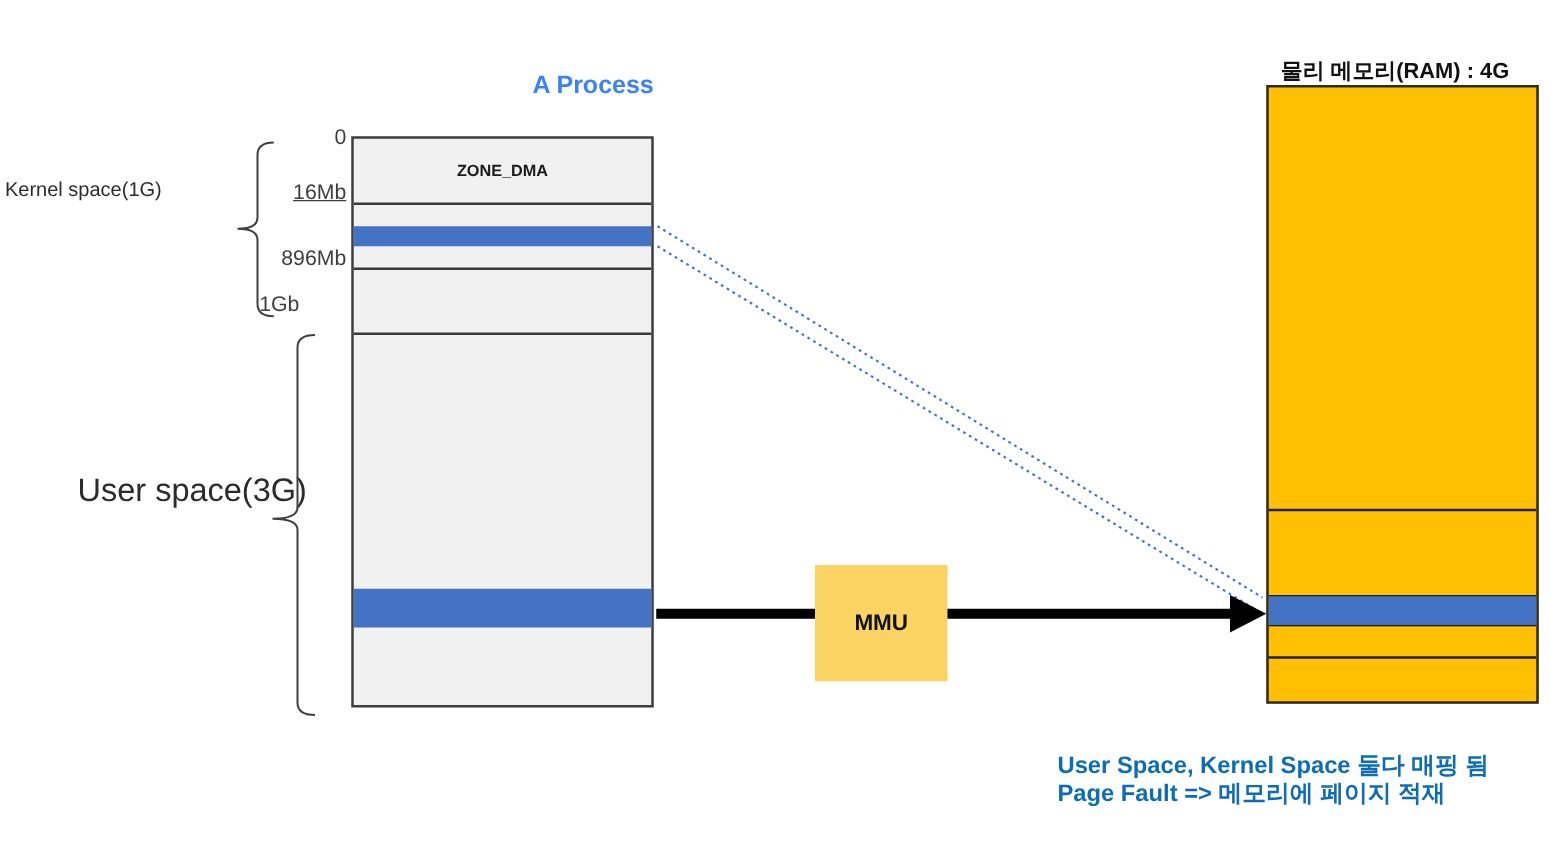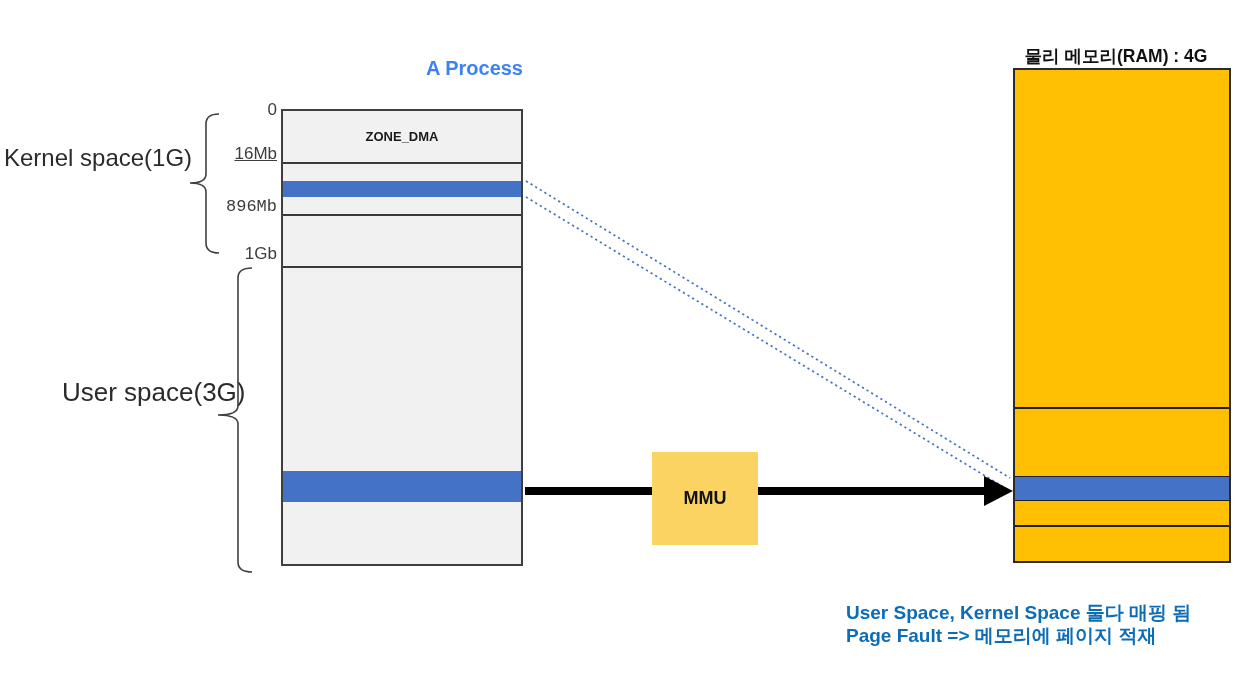--- a/index.html
+++ b/index.html
@@ -36,26 +36,26 @@
   .kernel-band { top: 70px; height: 16px; }
   .user-band   { top: 360px; height: 31px; }
 
   
   .addr-label {
     left: 170px; width: 107px; text-align: right;
     font-size: 17px; color: #3d3d3d;
   }
   .addr-0    { top: 100px; }
   .addr-16mb { top: 144px; text-decoration: underline; }
-  .addr-896mb{ top: 197px; font-family: Liberation Mono, monospace; }
-  .addr-1gb  { top: 244px; }
+  .addr-896mb{ top: 197px; }
+  .addr-1gb  { top: 234px; text-align: center; }
 
   
   .kernel-space-label {
-    left: 4px; top: 144px; font-size: 24px; color: #2b2b2b;
+    left: 4px; top: 144px; font-size: 16px; color: #2b2b2b;
   }
   .user-space-label {
     left: 62px; top: 377px; font-size: 26px; color: #2b2b2b;
   }
 
   
   .overlay { left: 0; top: 0; width: 1241px; height: 677px; z-index: 5; pointer-events: none; }
 
   
   .mmu-box {

